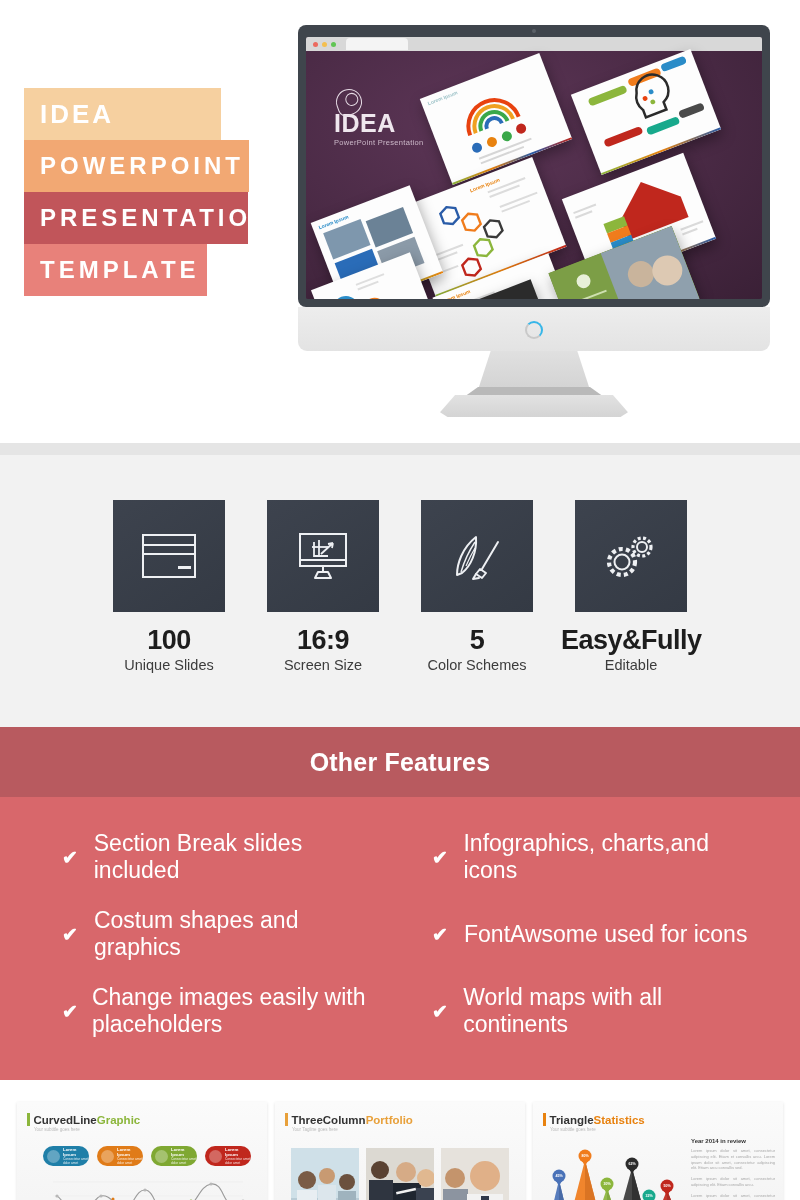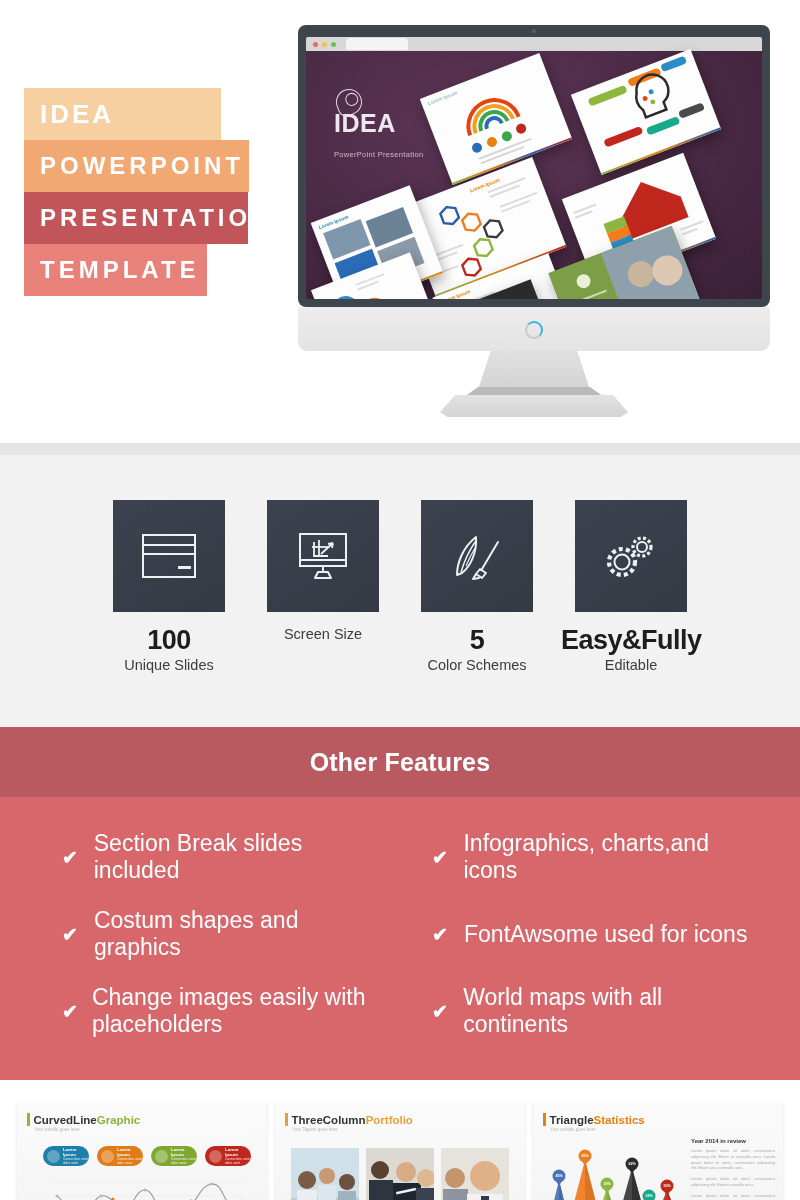--- a/index.html
+++ b/index.html
@@ -43,21 +43,21 @@
   .ctab { width:62px; height:12px; background:#f4f4f4; border-radius:4px 4px 0 0; margin-left:10px; }
 
   .slidestage { position:absolute; left:0; top:14px; width:456px; height:248px;
     background: radial-gradient(ellipse at 38% 30%, #5d3657 0%, #4a2a45 55%, #3a2036 100%); }
   .logo { position:absolute; left:28px; top:38px; color:#efe7ee; }
   .logo .mark { width:26px; height:26px; border:1.6px solid #e6dbe5; border-radius:50% 50% 50% 8px;
                 transform:rotate(-20deg); margin-bottom:-4px; margin-left:2px; }
   .logo .mark::after{ content:""; display:block; width:11px; height:11px; border:1.5px solid #e6dbe5;
                 border-radius:50%; margin:4px 0 0 9px; }
   .logo .name { font-size:25px; font-weight:700; letter-spacing:0.5px; line-height:1; }
-  .logo .sub { font-size:7.5px; letter-spacing:0.3px; color:#cbb8c8; margin-top:14px; }
+  .logo .sub { font-size:7.5px; letter-spacing:0.3px; color:#cbb8c8; margin-top:2px; }
 
   .card { position:absolute; background:#fdfdfd; box-shadow:0 6px 14px rgba(0,0,0,.35); overflow:hidden; }
   .card .hdr { position:absolute; left:6px; top:4px; font-size:5px; font-weight:700; }
   .card .accent { position:absolute; left:0; bottom:0; height:2px; width:100%; }
 
   
   .chinbar { position:absolute; left:10px; top:282px; width:472px; height:44px;
              background:linear-gradient(#ededed,#e3e3e3); border-radius:0 0 9px 9px; }
   .applelogo { position:absolute; left:50%; top:14px; margin-left:-9px; width:18px; height:18px;
                border-radius:50%; border:2px solid #c9c9c9; border-top-color:#37b6e8; border-right-color:#37b6e8; }
@@ -331,20 +331,21 @@
             <rect x="6" y="4" width="46" height="32"></rect>
             <line x1="6" y1="30" x2="52" y2="30"></line>
             <path d="M24 42 h10 l3 6 h-16z" stroke-linejoin="round"></path>
             <line x1="29" y1="36" x2="29" y2="42"></line>
             <path d="M20 12 v14 h14" stroke-width="1.8"></path>
             <path d="M25 10 v16" stroke-width="1.8"></path>
               <path d="M18 17 h16" stroke-width="1.8"></path>
             <path d="M27 24 l12 -11 M39 13 l-5 1 M39 13 l-1 5" stroke-width="1.8"></path>
           </svg>
         </div>
+        <div class="fbig">16:9</div>
         <div class="fsmall">Screen Size</div>
       </div>
 
       <div class="fcol">
         <div class="ficon">
           <svg width="58" height="56" viewBox="0 0 58 56" fill="none" stroke="#eef0f3" stroke-width="2" stroke-linejoin="round">
             <path d="M9 47 C9 36 14 20 28 9 C29 24 23 38 14 45 Z"></path>
             <path d="M13 44 C16 34 21 23 27 14" stroke-width="1.4"></path>
             <path d="M18 38 C21 31 24 25 27 20" stroke-width="1.2"></path>
             <path d="M28 46 l4 -5 l6 4 l-4 5 z"></path>

